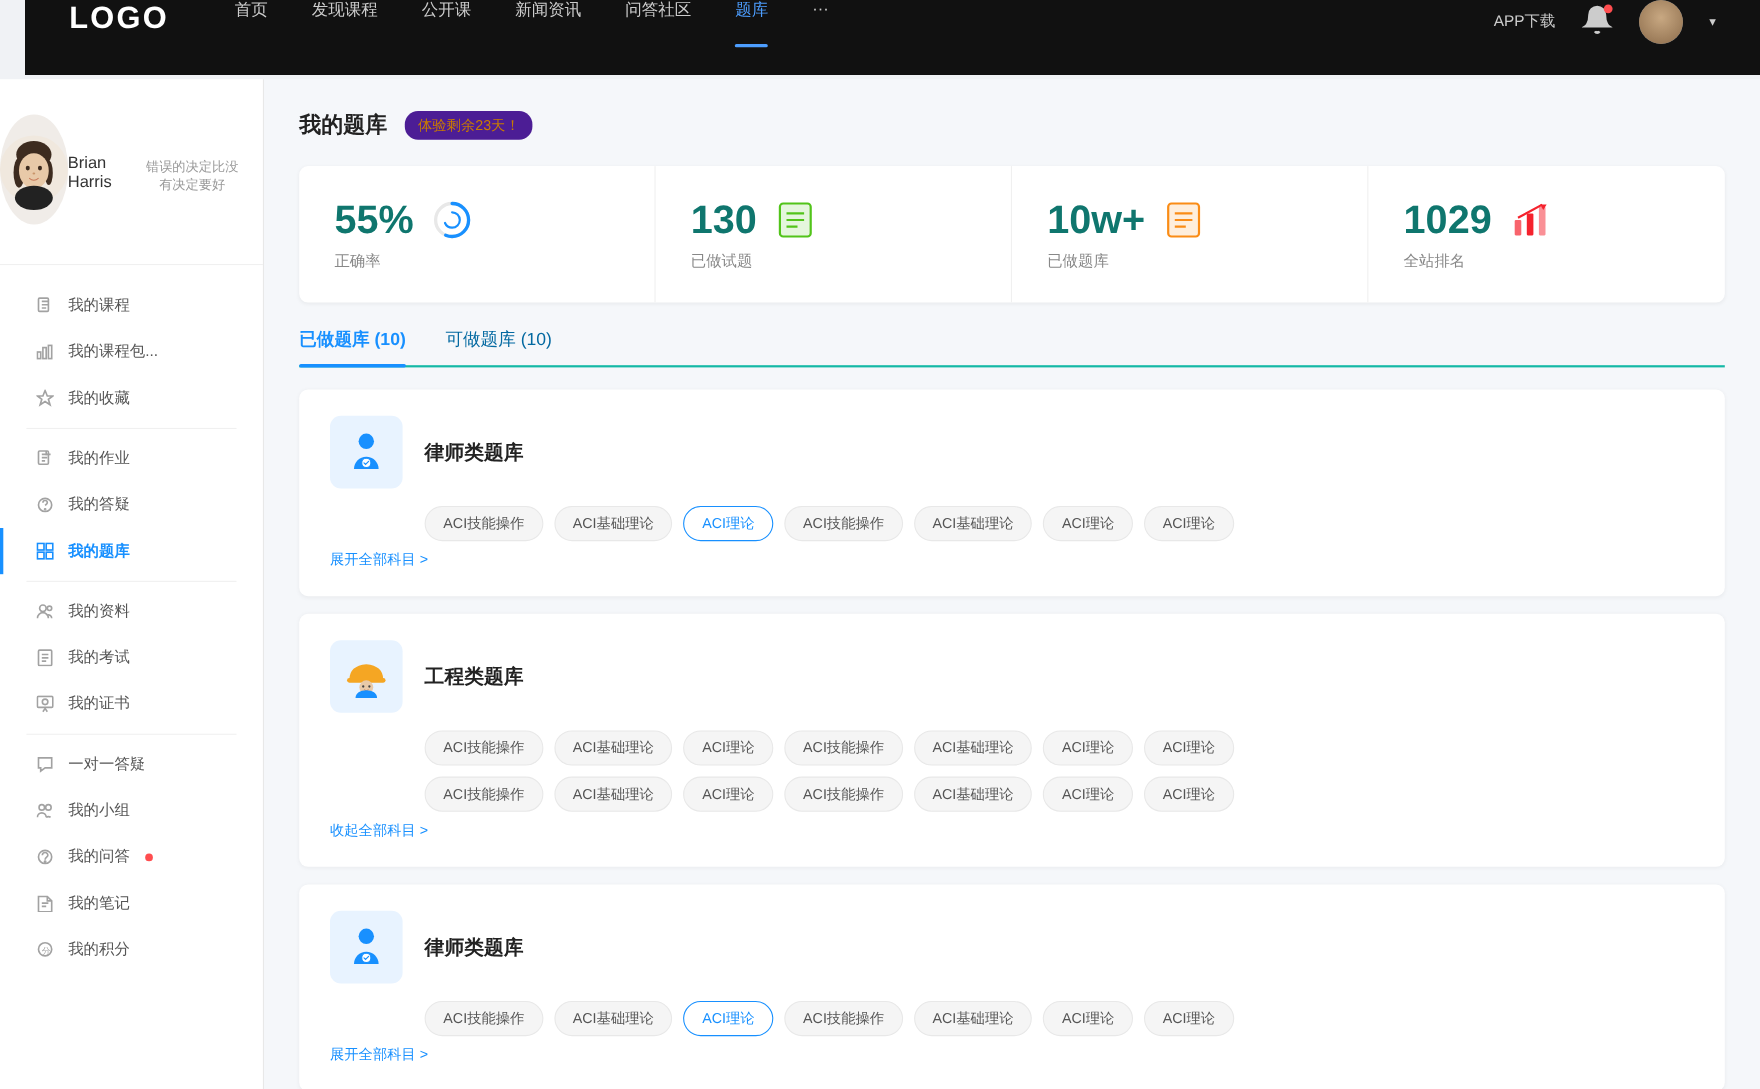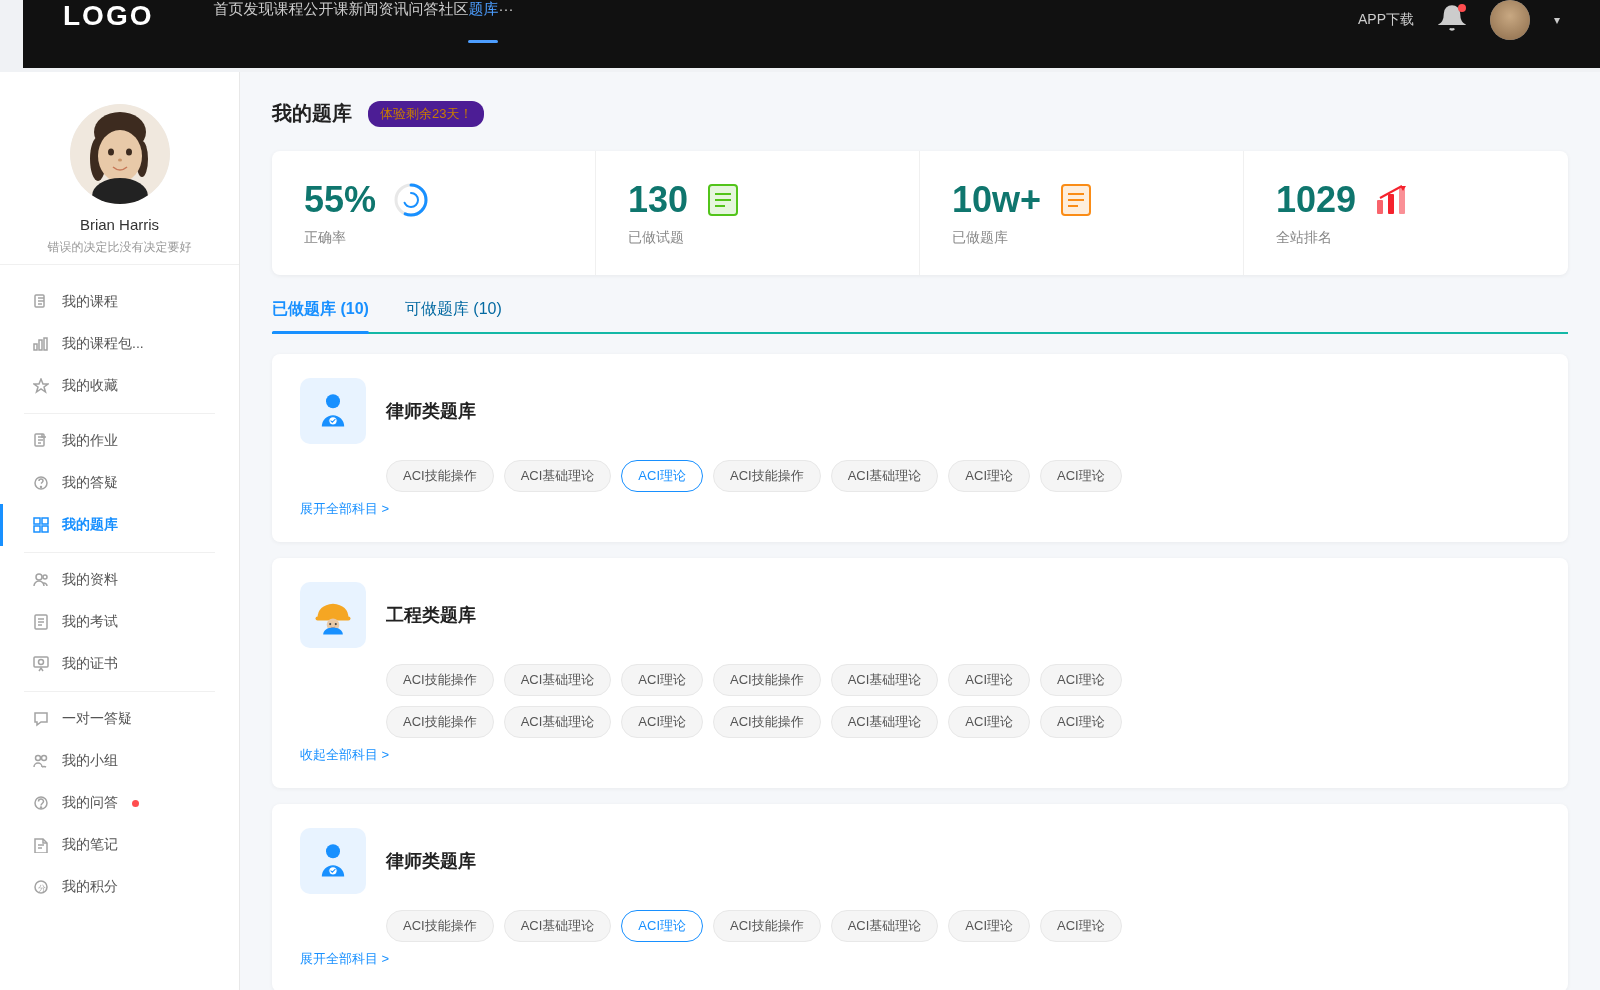--- a/index.html
+++ b/index.html
@@ -19,20 +19,21 @@
     }
     .nav-logo {
       color: #fff;
       font-size: 28px;
       font-weight: 900;
       letter-spacing: 2px;
       margin-right: 60px;
     }
     .nav-links {
       display: flex;
+      gap: 40px;
       flex: 1;
     }
     .nav-link {
       color: #ccc;
       font-size: 15px;
       cursor: pointer;
       position: relative;
     }
     .nav-link.active {
       color: #4d9eff;
@@ -104,23 +105,23 @@
     .sidebar {
       width: 240px;
       background: #fff;
       padding: 32px 0 20px;
       flex-shrink: 0;
       border-right: 1px solid #e8e8e8;
       position: relative;
     }
     .sidebar-profile {
       display: flex;
-      flex-direction: column;
+      flex-direction: row;
       align-items: center;
-      padding-bottom: 8px;
+      padding-bottom: 24px;
       border-bottom: 1px solid #f0f0f0;
       margin-bottom: 8px;
     }
     .sidebar-avatar {
       width: 100px; height: 100px;
       border-radius: 50%;
       background: #f0ece8;
       overflow: hidden;
       margin-bottom: 12px;
       display: flex; align-items: center; justify-content: center;

